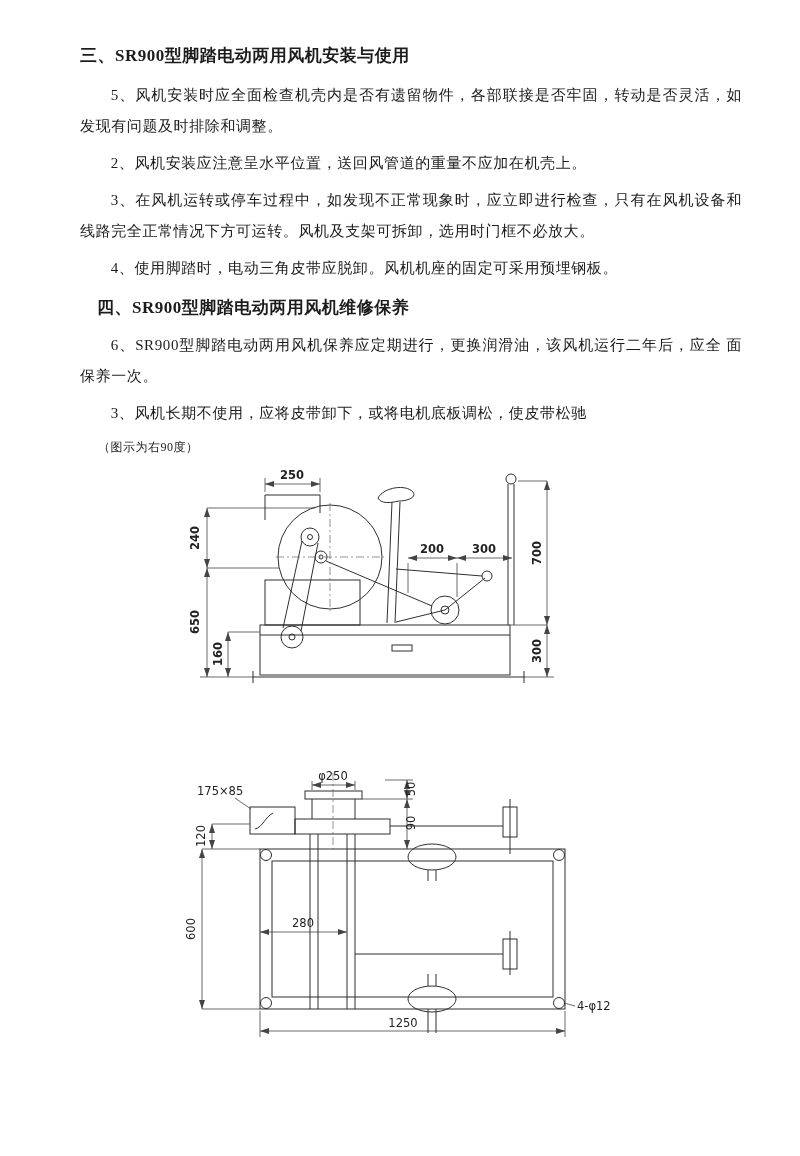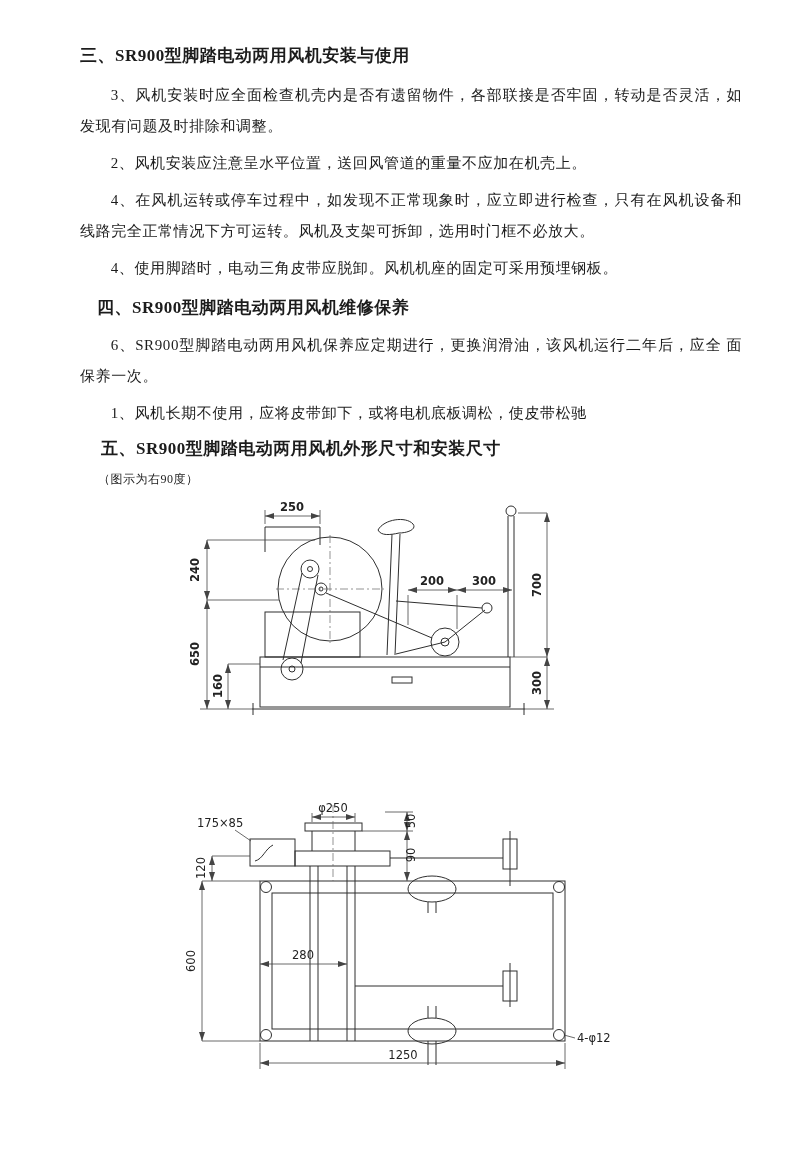--- a/index.html
+++ b/index.html
@@ -27,34 +27,33 @@
   svg .cl{stroke:#666666;stroke-width:0.7;fill:none;stroke-dasharray:8 3 2 3;}
   svg text{font-family:"DejaVu Sans","Liberation Sans",sans-serif;font-size:11.5px;fill:#222222;stroke:none;}
 </style>
 </head>
 <body>
 
 <div class="content">
 
   <section>
     <h2>三、SR900型脚踏电动两用风机安装与使用</h2>
-    <p class="body">3、风机安装时应全面检查机壳内是否有遗留物件，各部联接是否牢固，转动是否灵活，如发现有问题及时排除和调整。</p>
+    <p class="body">5、风机安装时应全面检查机壳内是否有遗留物件，各部联接是否牢固，转动是否灵活，如发现有问题及时排除和调整。</p>
     <p class="body">2、风机安装应注意呈水平位置，送回风管道的重量不应加在机壳上。</p>
-    <p class="body">4、在风机运转或停车过程中，如发现不正常现象时，应立即进行检查，只有在风机设备和线路完全正常情况下方可运转。风机及支架可拆卸，选用时门框不必放大。</p>
+    <p class="body">3、在风机运转或停车过程中，如发现不正常现象时，应立即进行检查，只有在风机设备和线路完全正常情况下方可运转。风机及支架可拆卸，选用时门框不必放大。</p>
     <p class="body">4、使用脚踏时，电动三角皮带应脱卸。风机机座的固定可采用预埋钢板。</p>
   </section>
 
   <section>
     <h2 class="h4">四、SR900型脚踏电动两用风机维修保养</h2>
     <p class="body">6、SR900型脚踏电动两用风机保养应定期进行，更换润滑油，该风机运行二年后，应全 面保养一次。</p>
-    <p class="body">1、风机长期不使用，应将皮带卸下，或将电机底板调松，使皮带松驰</p>
+    <p class="body">3、风机长期不使用，应将皮带卸下，或将电机底板调松，使皮带松驰</p>
   </section>
 
   <section>
-    <h2 class="h5">五、SR900型脚踏电动两用风机外形尺寸和安装尺寸</h2>
     <p class="note">（图示为右90度）</p>
 
     <div class="fig1">
       <svg viewBox="0 0 440 235" width="440" height="235">
         <defs>
           <marker id="a1" viewBox="0 0 10 8" markerWidth="10" markerHeight="8" refX="9" refY="4" orient="auto-start-reverse" markerUnits="userSpaceOnUse">
             <path d="M0,1 L9,4 L0,7 Z" fill="#444" stroke="none"></path>
           </marker>
         </defs>
 

